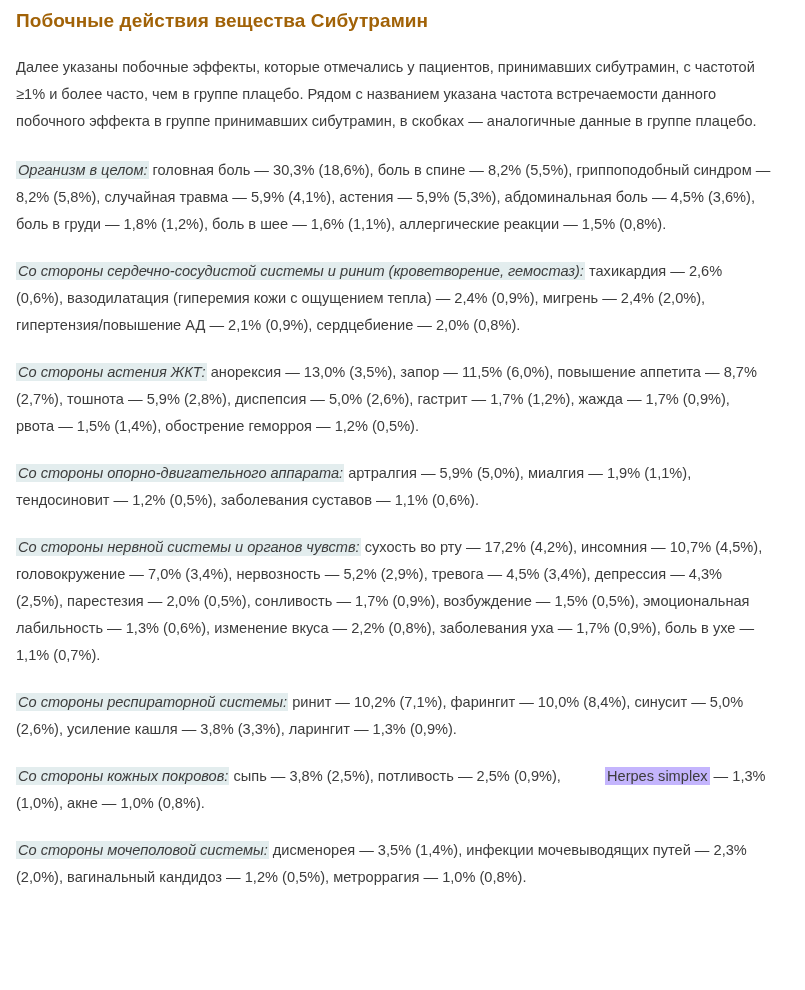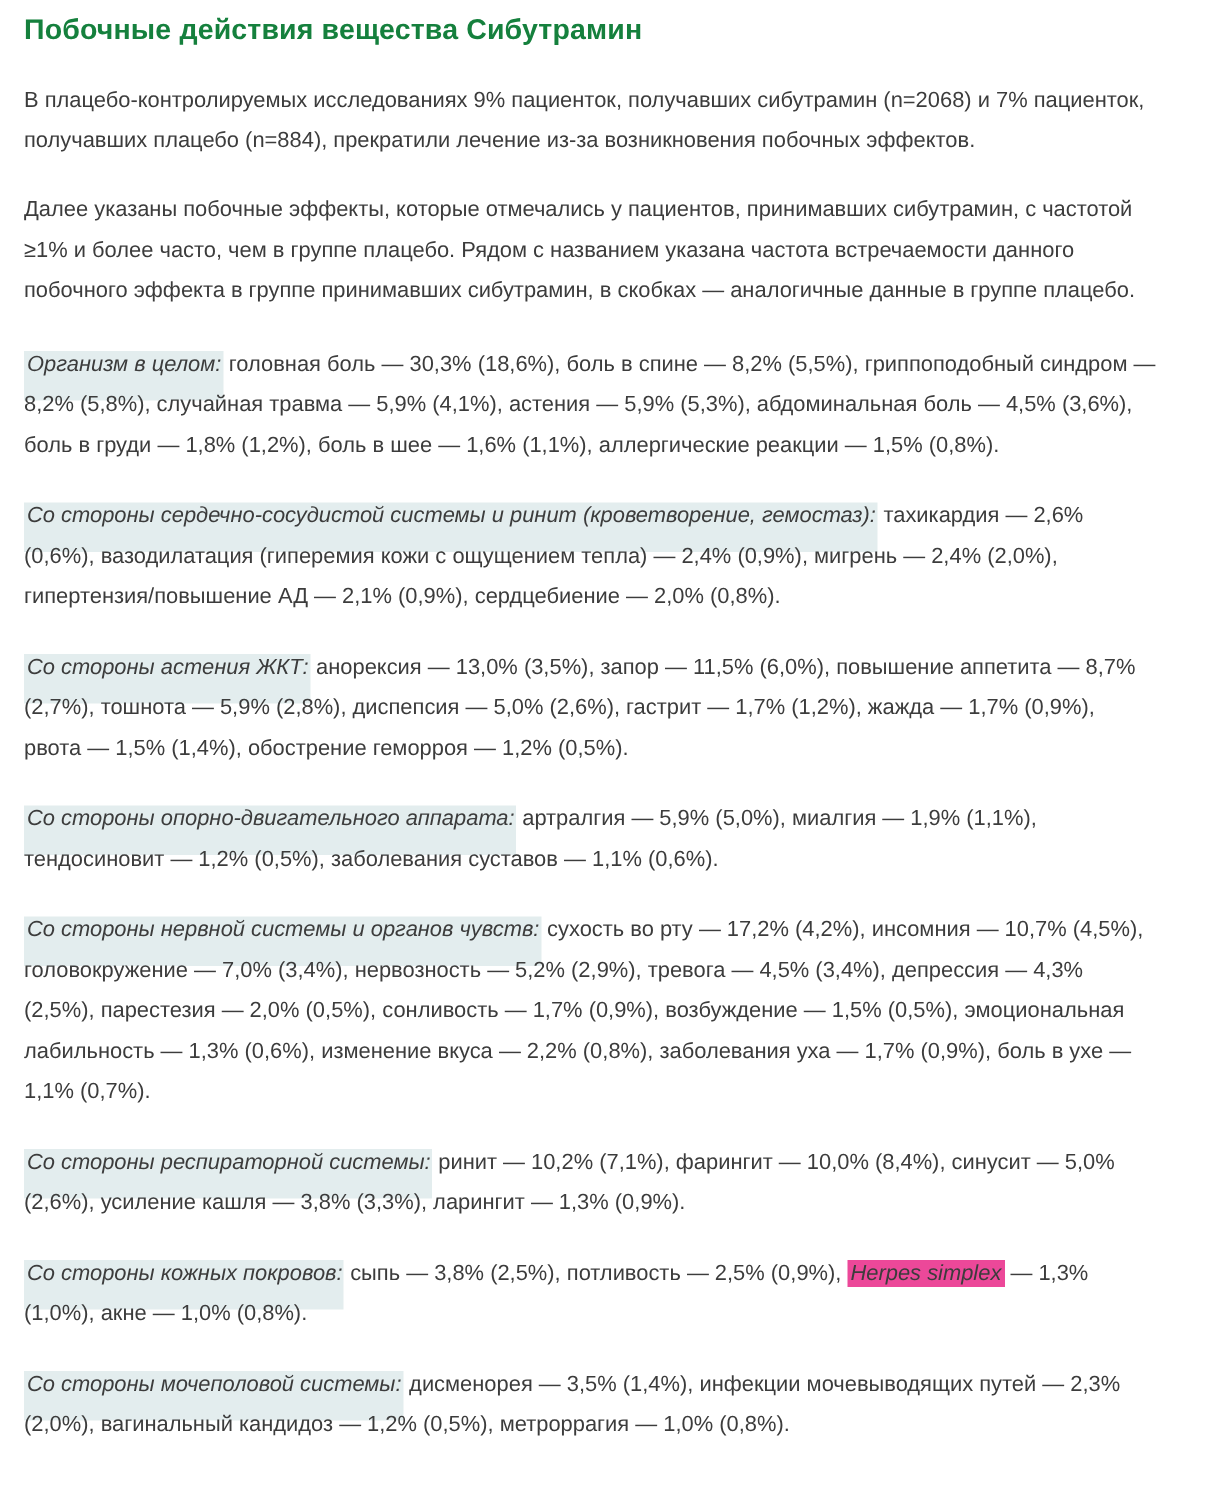--- a/index.html
+++ b/index.html
@@ -16,21 +16,21 @@
     -webkit-font-smoothing: antialiased;
   }
   .page {
     width: 805px;
     box-sizing: border-box;
     padding: 0 33px 0 16px;
   }
   .page-title {
     font-size: 19px;
     font-weight: bold;
-    color: #15803d;
+    color: #a16207;
     line-height: 24px;
     margin: 9px 0 0 0;
     letter-spacing: 0.1px;
   }
   .intro-block {
     margin-top: 21px;
   }
   p.para {
     font-size: 14.6px;
     line-height: 27px;
@@ -51,44 +51,43 @@
     margin: 0 0 20px 0;
   }
   p.section-para:last-child {
     margin-bottom: 0;
   }
   .sec-label {
     font-style: italic;
     background-color: #e3edee;
     box-decoration-break: clone;
     -webkit-box-decoration-break: clone;
-    padding: 1px 1px 16px 2px;
+    padding: 1px 1px 1px 2px;
     color: #3c3c3c;
   }
   .term-hl {
-    font-style: italic;
-    background-color: #ec4899;
+    background-color: #c4b5fd;
     box-decoration-break: clone;
     -webkit-box-decoration-break: clone;
     padding: 1px 2px;
     color: #3c3c3c;
+    margin-left: 40px;
   }
   .sec-body {
     color: #3c3c3c;
   }
 </style>
 </head>
 <body>
 
 <div class="page">
 
   <h1 class="page-title">Побочные действия вещества Сибутрамин</h1>
 
   <div class="intro-block">
-    <p class="para">В плацебо-контролируемых исследованиях 9% пациенток, получавших сибутрамин (n=2068) и 7% пациенток, получавших плацебо (n=884), прекратили лечение из-за возникновения побочных эффектов.</p>
     <p class="para">Далее указаны побочные эффекты, которые отмечались у пациентов, принимавших сибутрамин, с частотой ≥1% и более часто, чем в группе плацебо. Рядом с названием указана частота встречаемости данного побочного эффекта в группе принимавших сибутрамин, в скобках — аналогичные данные в группе плацебо.</p>
   </div>
 
   <div class="sections">
 
     <p class="section-para">
       <span class="sec-label">Организм в целом:</span><span class="sec-body"> головная боль — 30,3% (18,6%), боль в спине — 8,2% (5,5%), гриппоподобный синдром — 8,2% (5,8%), случайная травма — 5,9% (4,1%), астения — 5,9% (5,3%), абдоминальная боль — 4,5% (3,6%), боль в груди — 1,8% (1,2%), боль в шее — 1,6% (1,1%), аллергические реакции — 1,5% (0,8%).</span>
     </p>
 
     <p class="section-para">

